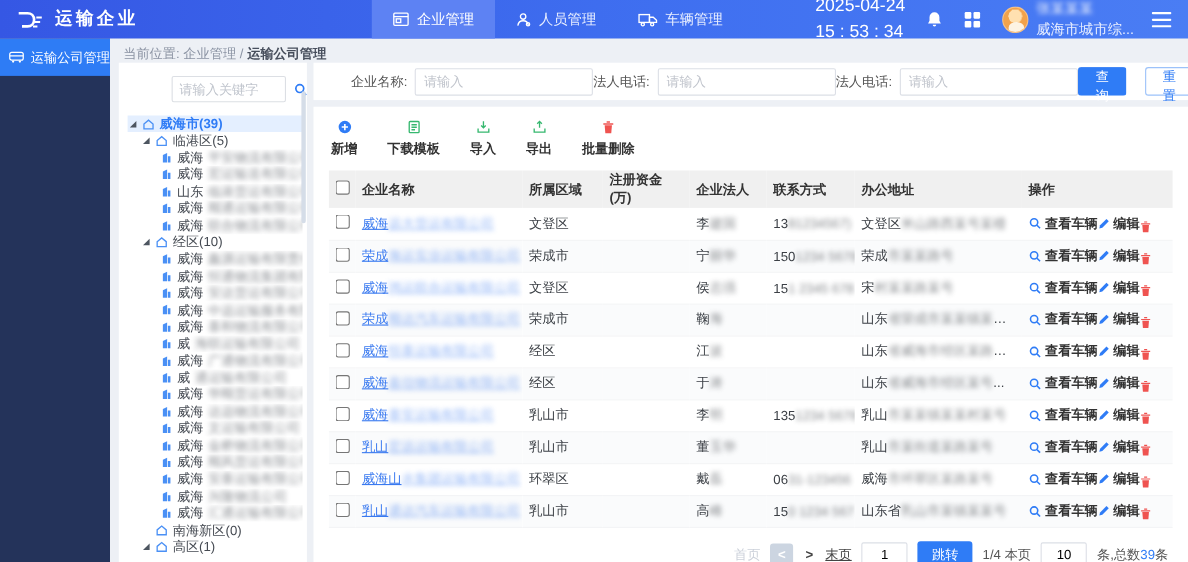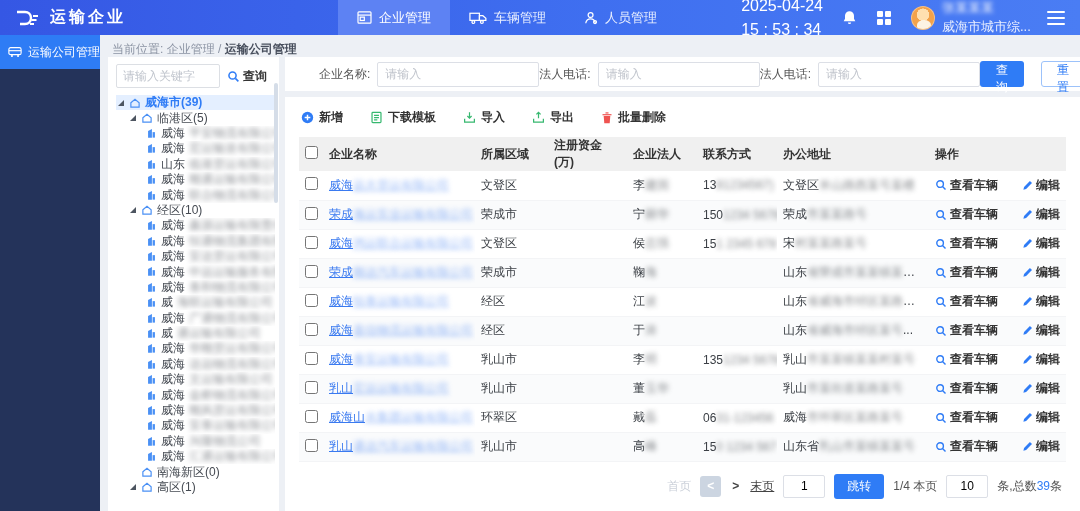--- a/index.html
+++ b/index.html
@@ -35,21 +35,21 @@
   
   .sidebar { position:absolute; top:35px; left:0; bottom:0; width:100px; background:#24335a; }
   .side-item { height:34px; background:#2e7cf5; color:#fff; display:flex; align-items:center; gap:6px; padding-left:8px; cursor:pointer; }
 
   
   .breadcrumb { position:absolute; left:112px; top:41px; color:#8b93a3; z-index:2; }
   .breadcrumb .crumb-current { color:#474e5c; font-weight:bold; }
 
   
   .tree-panel { position:absolute; left:108px; top:57px; width:171px; bottom:0; background:#fff; padding:7px 4px 4px 8px; overflow:hidden; }
-  .search-row { display:flex; align-items:center; gap:7px; margin-bottom:7px; }
+  .search-row { display:flex; align-items:center; gap:7px; margin-bottom:7px;margin-left:40px; }
   .search-input { width:104px; height:24px; border:1px solid #dcdfe4; border-radius:2px; padding:0 6px; font-size:12px; color:#333; outline:none; }
   .search-input::placeholder { color:#c0c5cd; }
   .tree-search-btn { display:flex; align-items:center; gap:3px; font-weight:bold; color:#333; cursor:pointer; }
   .tree { font-size:12px; }
   .tnode { display:flex; align-items:center; gap:4px; height:15.4px; white-space:nowrap; overflow:hidden; cursor:pointer; color:#454a52; }
   .tnode .caret { width:7px; flex:none; display:flex; }
   .caret-shape { width:0; height:0; border-bottom:6px solid #4d5560; border-left:6px solid transparent; }
   .caret.hidden .caret-shape { visibility:hidden; }
   .tnode.root { color:#2f7cf6; background:#e4efff; font-weight:bold; padding-left:2px; }
   .tnode.group { padding-left:14px; }
@@ -65,34 +65,34 @@
   .finput { width:162px; height:25px; border:1px solid #dcdfe6; border-radius:2px; padding:0 7px; font-size:12px; outline:none; }
   .finput::placeholder { color:#c0c4cc; }
   .gap1 { width:38px; } .gap2 { width:38px; }
   .btn { height:26px; border-radius:3px; font-size:12px; padding:0 15px; cursor:pointer; border:1px solid transparent; font-family:inherit; }
   .btn-primary { background:#2f7cf6; color:#fff; }
   .btn-plain { background:#fff; color:#2f7cf6; border-color:#9cc2fa; margin-left:17px; }
 
   
   .main-card { position:absolute; left:285px; top:97px; right:0; bottom:0; background:#fff; padding:9px 14px 0 14px; }
   .toolbar { display:flex; align-items:center; gap:27px; padding:3px 0 11px 2px; font-weight:bold; color:#333; }
-  .tool { display:flex; align-items:center; gap:5px; cursor:pointer; }
+  .tool { display:flex; align-items:center; gap:5px; cursor:pointer;flex-direction:column; }
 
   table { width:100%; border-collapse:collapse; table-layout:fixed; }
   thead th { background:#f0f0f0; height:31px; text-align:left; color:#333; padding:0 6px; font-weight:bold; font-size:12px; }
   tbody td { height:29px; padding:0 6px; color:#3c4046; white-space:nowrap; overflow:hidden; }
   tbody tr:nth-child(even) { background:#fafbfc; }
   tbody tr { border-bottom:1px solid #f3f4f6; }
   .col-ck { width:24px; } .col-name { width:152px; } .col-region { width:73px; }
   .col-cap { width:79px; } .col-legal { width:70px; } .col-phone { width:80px; }
   .col-addr { width:152px; } .col-ops { width:137px; }
   .name-link { color:#3a7af0; text-decoration:underline; cursor:pointer; }
   .name-link .masked { opacity:.55; }
   td.addr-cell { text-overflow:ellipsis; }
-  .ops { display:flex; align-items:flex-end; gap:24px; }
+  .ops { display:flex; align-items:flex-end; gap:0; }
   .op { display:flex; align-items:center; gap:3px; font-weight:bold; color:#333; cursor:pointer; white-space:nowrap; }
   input[type=checkbox] { width:13px; height:13px; accent-color:#2f7cf6; cursor:pointer; }
 
   
   .pagination { display:flex; align-items:center; justify-content:flex-end; gap:9px; padding:12px 4px 0 0; color:#555; }
   .pg-first { color:#ccd1da; cursor:default; }
   .pg-prev { width:21px; height:21px; background:#ccd5e1; color:#fff; border-radius:3px; display:flex; align-items:center; justify-content:center; font-weight:bold; cursor:default; }
   .pg-next { color:#444; font-weight:bold; cursor:pointer; padding:0 2px; }
   .pg-last { color:#444; text-decoration:underline; cursor:pointer; }
   .pg-input { width:42px; height:23px; border:1px solid #dcdfe6; border-radius:2px; text-align:center; font-size:12px; outline:none; }
@@ -118,38 +118,38 @@
         <svg width="15" height="13" viewBox="0 0 16 14" fill="none" stroke="#fff" stroke-width="1.3">
           <rect x="1" y="1" width="14" height="12" rx="1"></rect>
             <path d="M1 4.4h14"></path>
             <rect x="3.4" y="6.6" width="4.4" height="3.6"></rect>
         </svg>
       </span>
       <span>企业管理</span>
     </div>
     <div class="tab">
       <span style="display:flex">
+        <svg width="14" height="14" viewBox="0 0 16 16" fill="none" stroke="#fff" stroke-width="1.4">
+          <circle cx="7.5" cy="4.6" r="2.8"></circle>
+            <path d="M2 14c.5-3.3 2.8-5 5.5-5s5 1.7 5.5 5"></path>
+            <circle cx="12.6" cy="12.6" r="1.7"></circle>
+        </svg>
+      </span>
+      <span>人员管理</span>
+    </div>
+    <div class="tab">
+      <span style="display:flex">
         <svg width="18" height="14" viewBox="0 0 19 14" fill="none" stroke="#fff" stroke-width="1.3">
           <rect x="1" y="2" width="10" height="7.5"></rect>
             <path d="M11 4.6h3.6L17.8 7.4v2.1H11z"></path>
           <circle cx="4.6" cy="11.3" r="1.5"></circle>
             <circle cx="13.6" cy="11.3" r="1.5"></circle>
         </svg>
       </span>
       <span>车辆管理</span>
-    </div>
-    <div class="tab">
-      <span style="display:flex">
-        <svg width="14" height="14" viewBox="0 0 16 16" fill="none" stroke="#fff" stroke-width="1.4">
-          <circle cx="7.5" cy="4.6" r="2.8"></circle>
-            <path d="M2 14c.5-3.3 2.8-5 5.5-5s5 1.7 5.5 5"></path>
-            <circle cx="12.6" cy="12.6" r="1.7"></circle>
-        </svg>
-      </span>
-      <span>人员管理</span>
     </div>
   </div>
   <div class="topbar-right">
     <div class="datetime">
       <div>2025-04-24</div>
       <div>15 : 53 : 34</div>
     </div>
     <span class="icon-btn">
       <svg width="15" height="16" viewBox="0 0 16 17" fill="#fff">
         <path d="M8 1.2A4.8 4.8 0 0 0 3.2 6v3.4L1.8 12h12.4L12.8 9.4V6A4.8 4.8 0 0 0 8 1.2z"></path>

